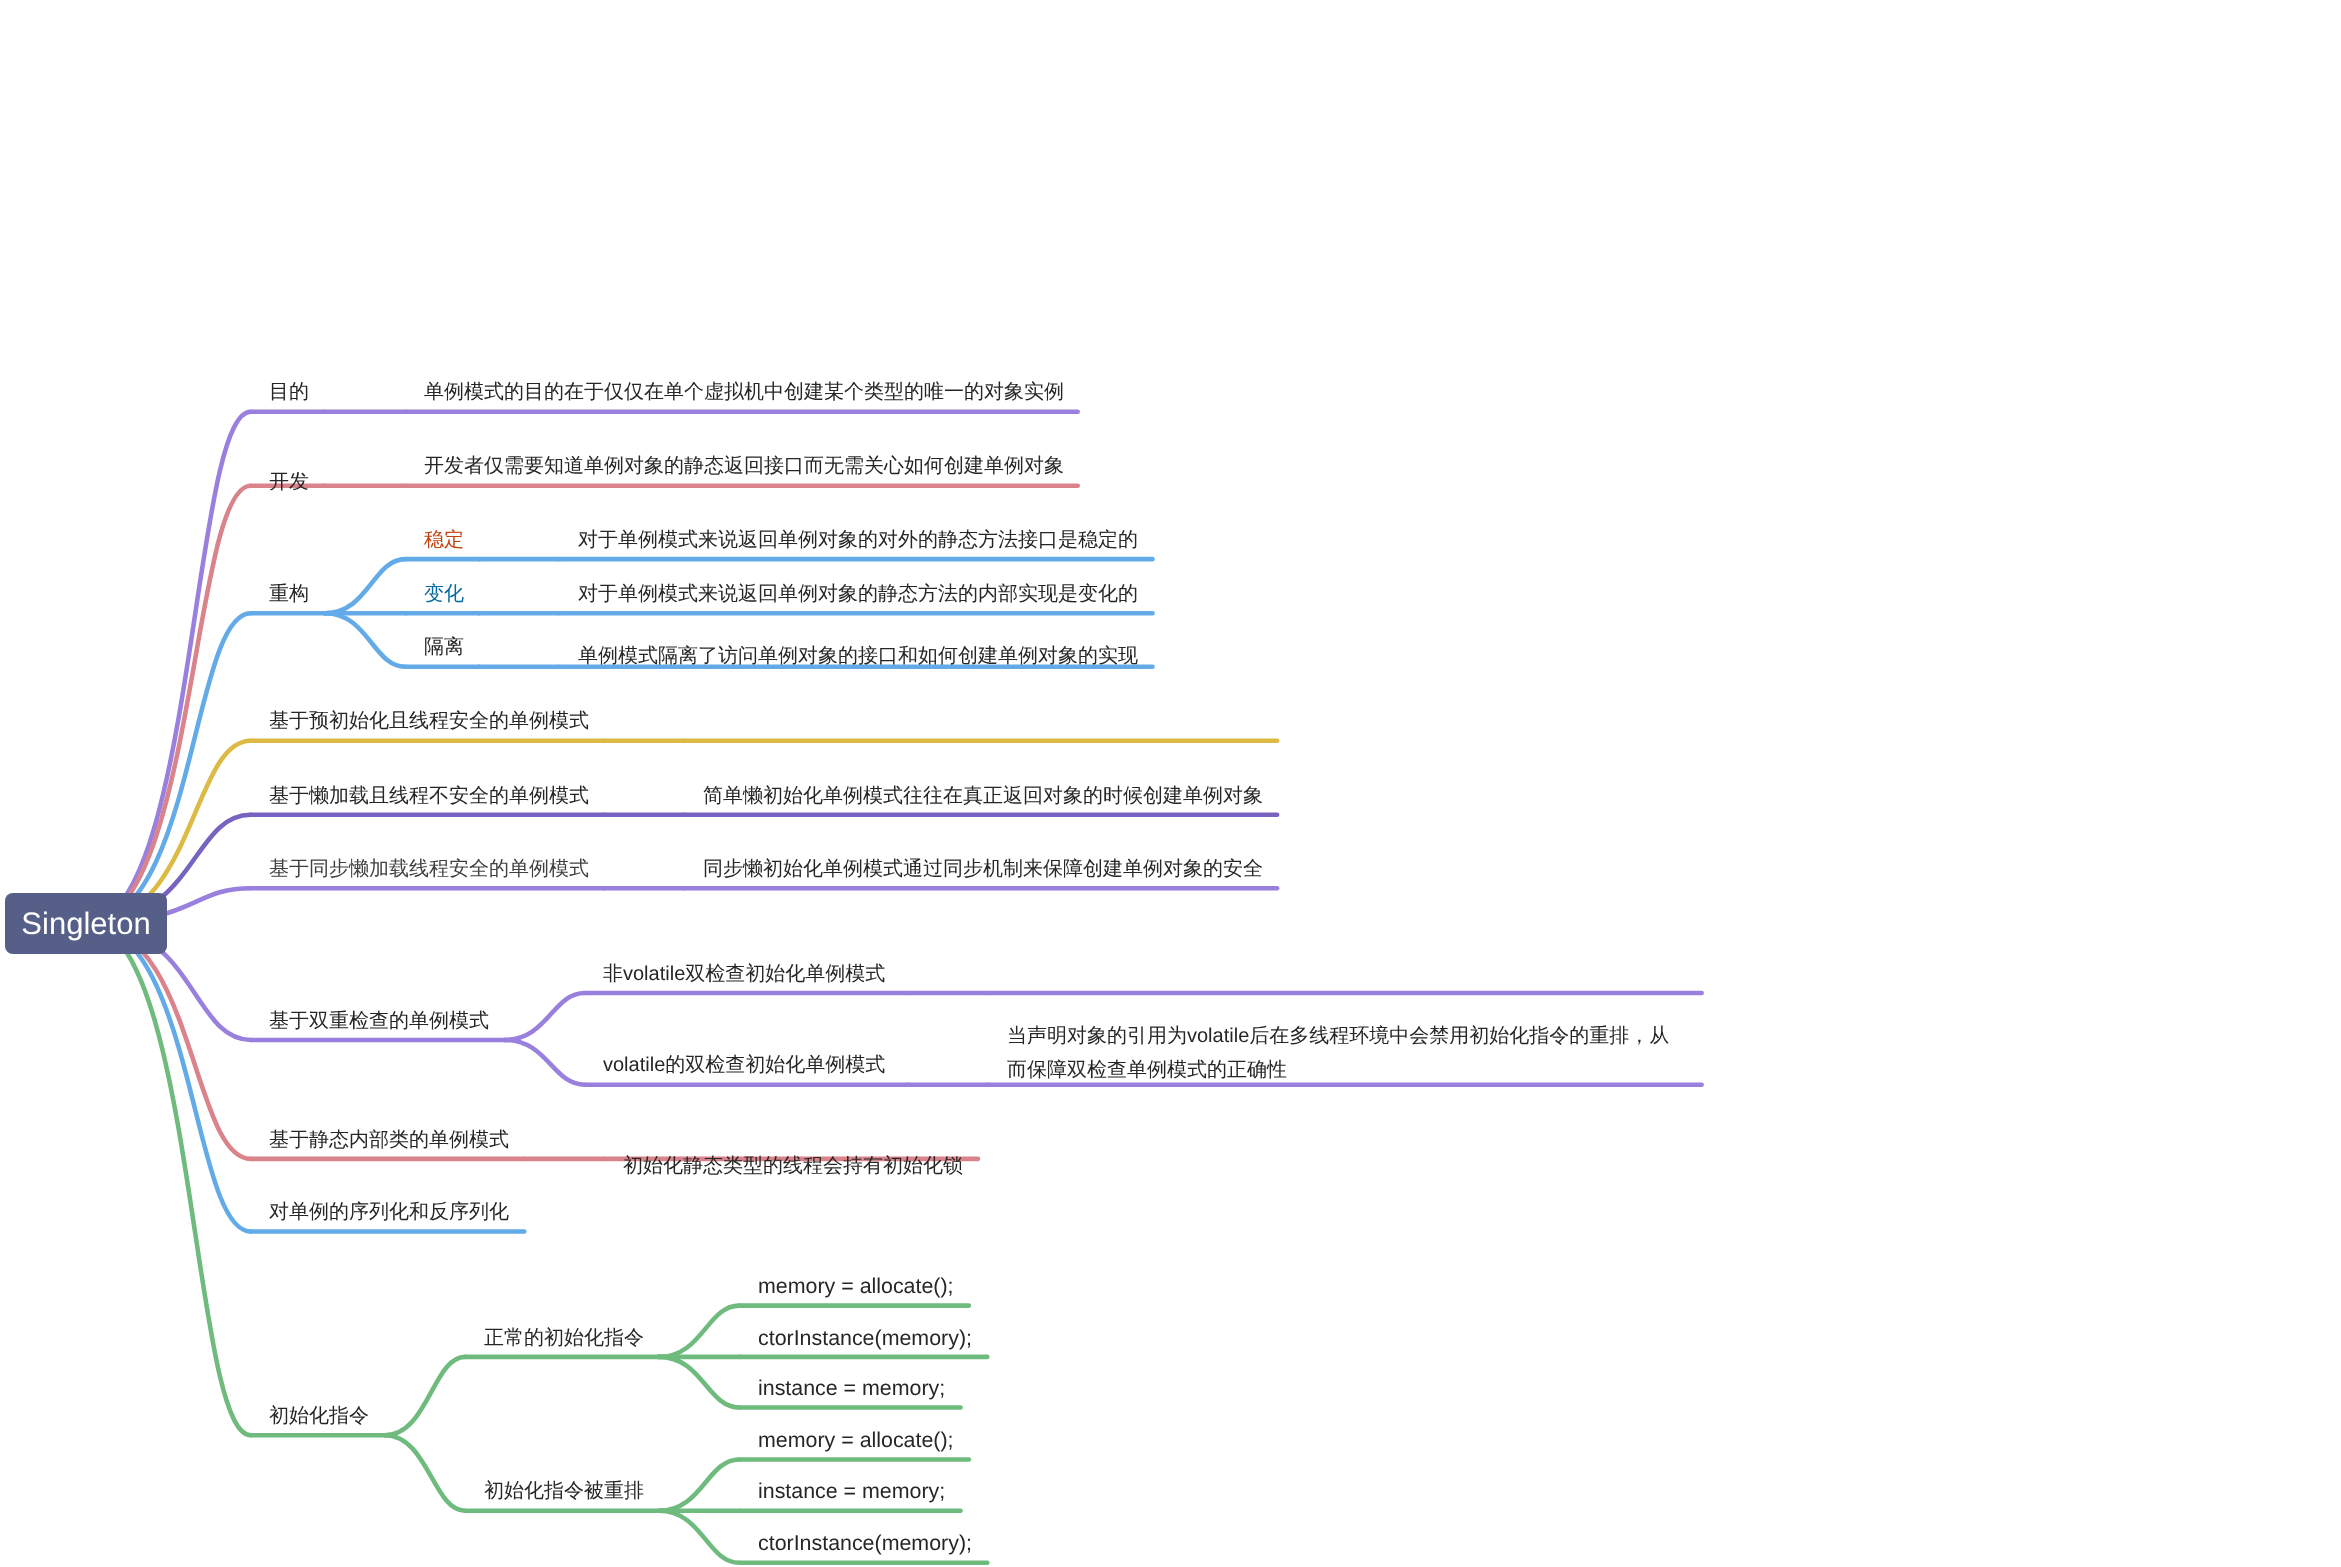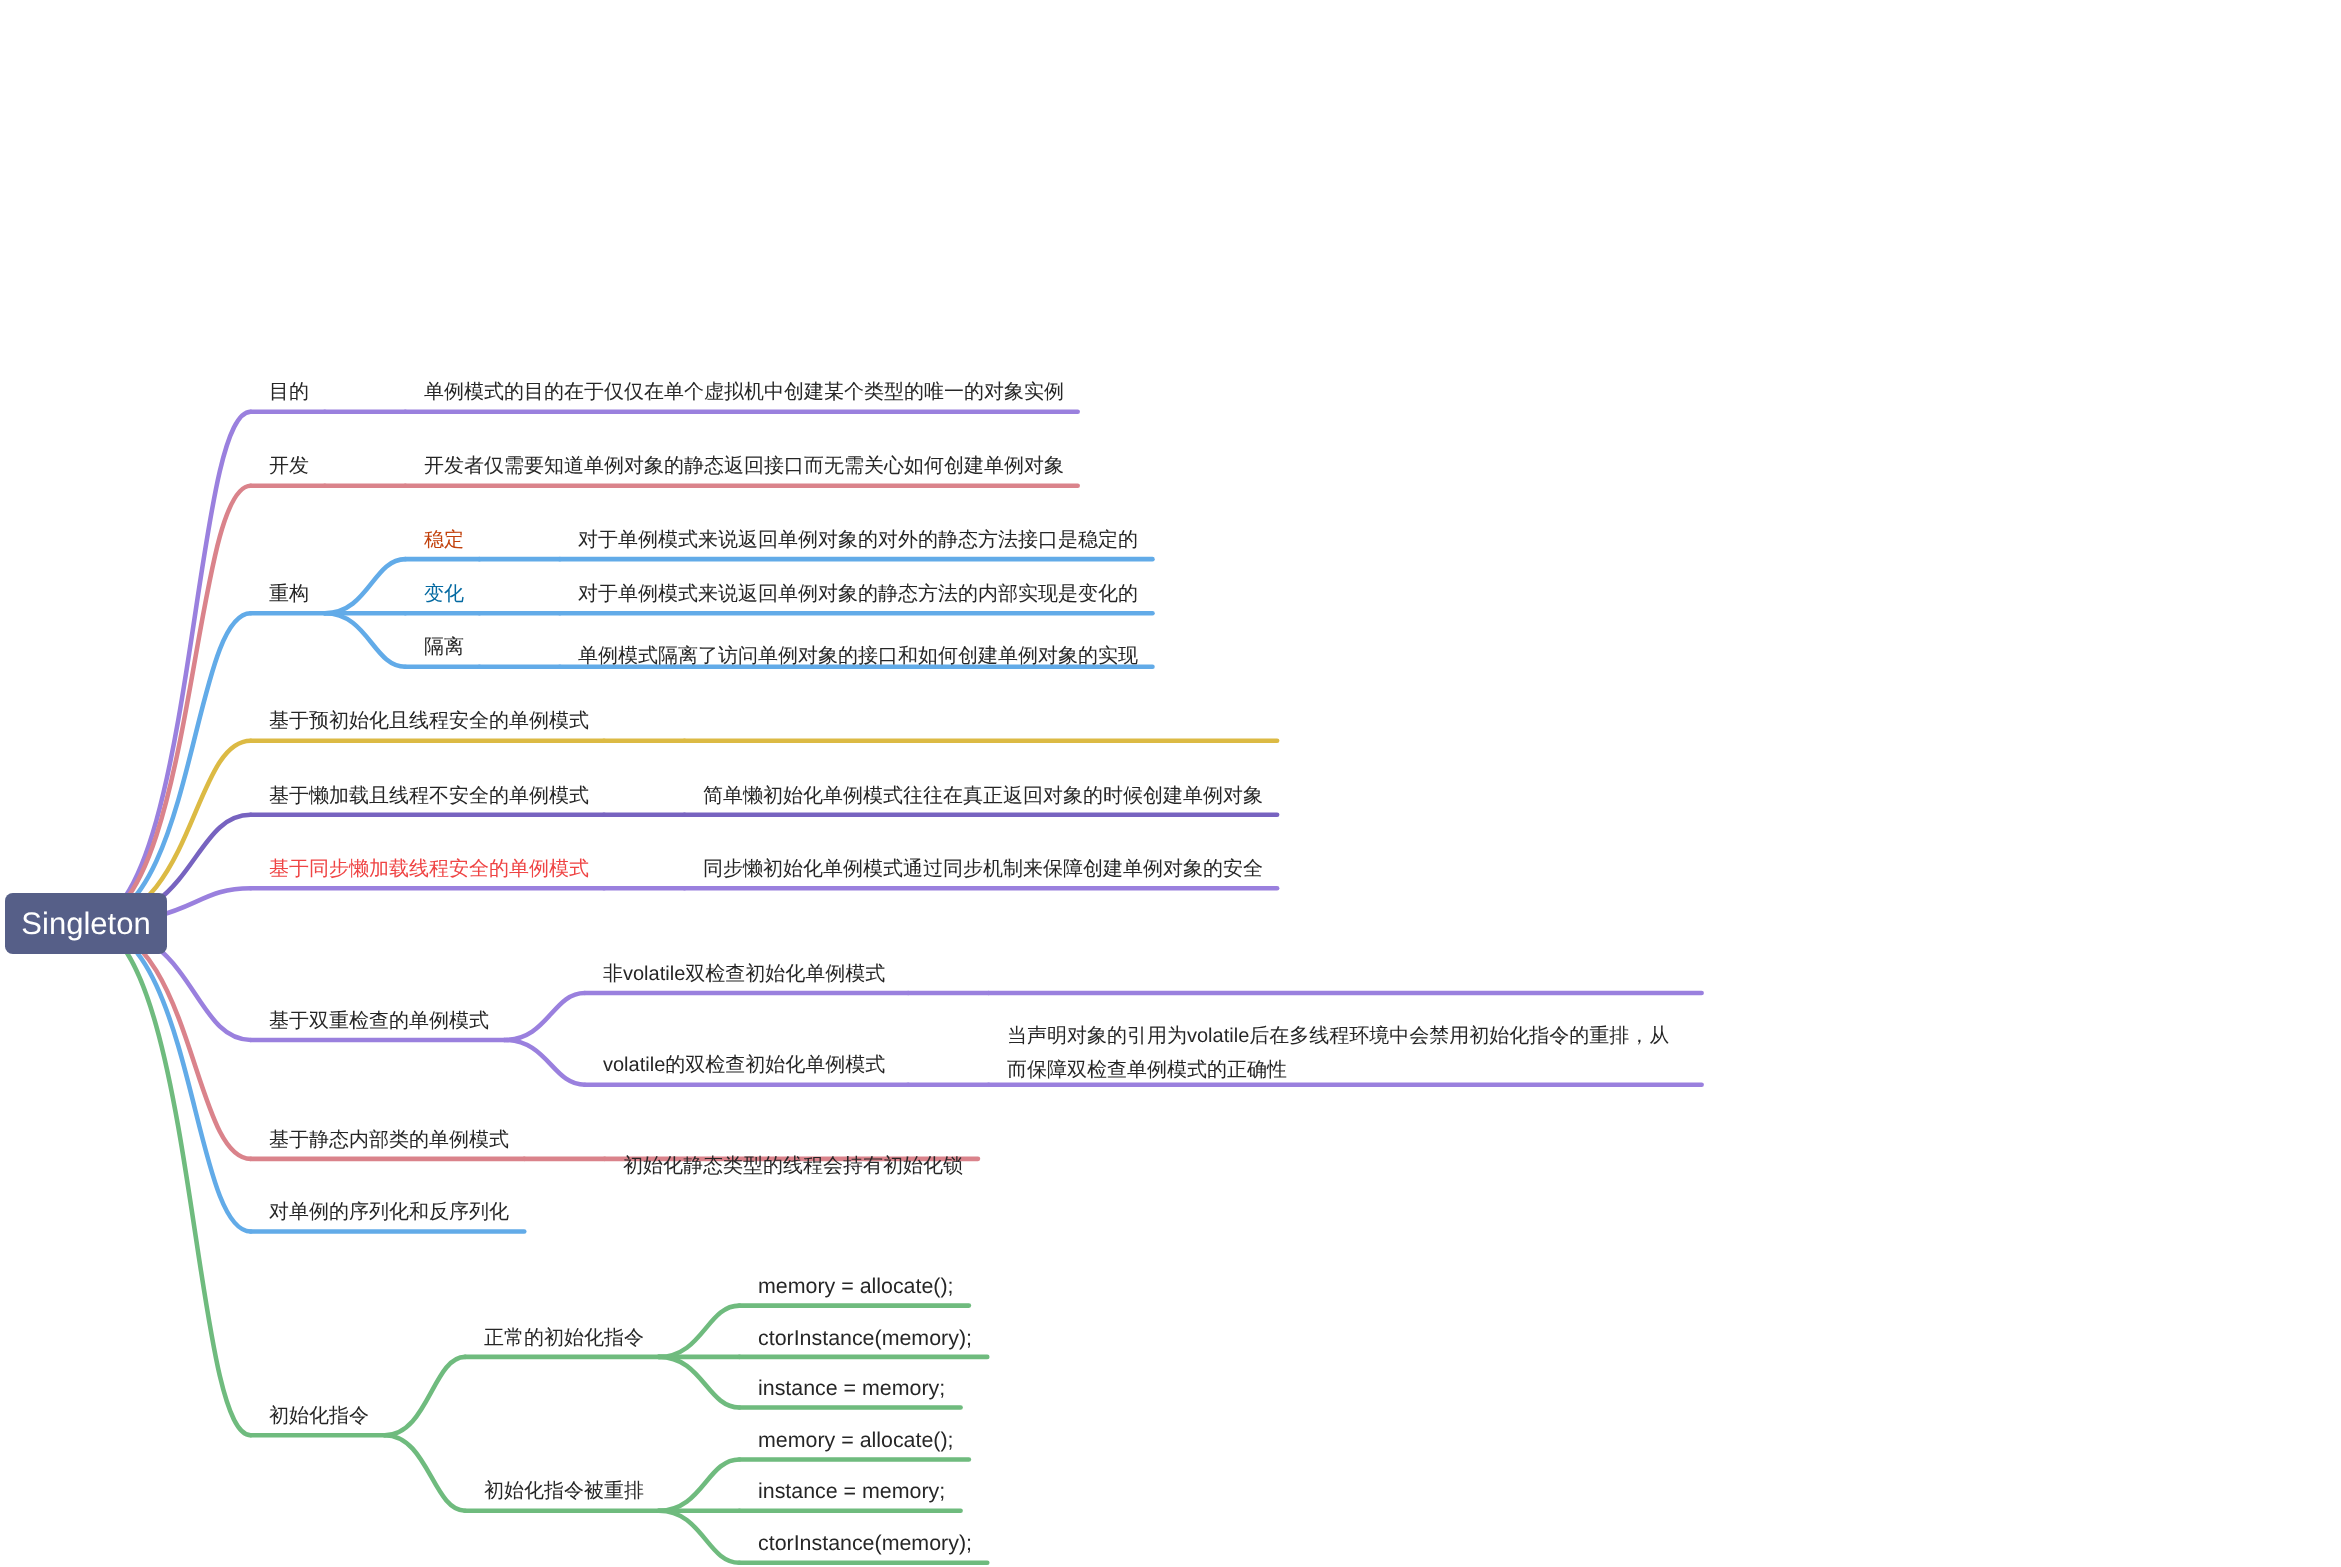--- a/index.html
+++ b/index.html
@@ -89,33 +89,33 @@
       <path d="M925,2121 C986.02,2121 992.8,2049 1038,2049" fill="none" stroke="#6fbb7e" stroke-width="6.4" stroke-linecap="round" stroke-linejoin="round"></path>
       <path d="M1038,2049 L1360.25,2049" fill="none" stroke="#6fbb7e" stroke-width="6.4" stroke-linecap="round" stroke-linejoin="round"></path>
       <path d="M925,2121 C986.02,2121 992.8,2121 1038,2121" fill="none" stroke="#6fbb7e" stroke-width="6.4" stroke-linecap="round" stroke-linejoin="round"></path>
       <path d="M1038,2121 L1348.609375,2121" fill="none" stroke="#6fbb7e" stroke-width="6.4" stroke-linecap="round" stroke-linejoin="round"></path>
       <path d="M925,2121 C986.02,2121 992.8,2194 1038,2194" fill="none" stroke="#6fbb7e" stroke-width="6.4" stroke-linecap="round" stroke-linejoin="round"></path>
       <path d="M1038,2194 L1386.078125,2194" fill="none" stroke="#6fbb7e" stroke-width="6.4" stroke-linecap="round" stroke-linejoin="round"></path>
     </svg>
   <div id="nodes">
       <div class="node" style="font-size: 20px; color: rgb(38, 38, 38); left: 269px; width: 40px; top: 375px;">目的</div>
       <div class="node" style="font-size: 20px; color: rgb(38, 38, 38); left: 424px; width: 638px; top: 375px;">单例模式的目的在于仅仅在单个虚拟机中创建某个类型的唯一的对象实例</div>
-      <div class="node" style="font-size: 20px; color: rgb(38, 38, 38); left: 269px; width: 40px; top: 449px;">开发</div>
+      <div class="node" style="font-size: 20px; color: rgb(38, 38, 38); left: 269px; width: 40px; top: 465px;">开发</div>
       <div class="node" style="font-size: 20px; color: rgb(38, 38, 38); left: 424px; width: 638px; top: 449px;">开发者仅需要知道单例对象的静态返回接口而无需关心如何创建单例对象</div>
       <div class="node" style="font-size: 20px; color: rgb(38, 38, 38); left: 269px; width: 40px; top: 577px;">重构</div>
       <div class="node" style="font-size: 20px; color: #c2410c; left: 424px; width: 40px; top: 523px;">稳定</div>
       <div class="node" style="font-size: 20px; color: rgb(38, 38, 38); left: 578px; width: 558px; top: 523px;">对于单例模式来说返回单例对象的对外的静态方法接口是稳定的</div>
       <div class="node" style="font-size: 20px; color: #0369a1; left: 424px; width: 40px; top: 577px;">变化</div>
       <div class="node" style="font-size: 20px; color: rgb(38, 38, 38); left: 578px; width: 558px; top: 577px;">对于单例模式来说返回单例对象的静态方法的内部实现是变化的</div>
       <div class="node" style="font-size: 20px; color: rgb(38, 38, 38); left: 424px; width: 40px; top: 630px;">隔离</div>
       <div class="node" style="font-size: 20px; color: rgb(38, 38, 38); left: 578px; width: 558px; top: 630px; margin-top: 9px;">单例模式隔离了访问单例对象的接口和如何创建单例对象的实现</div>
       <div class="node" style="font-size: 20px; color: rgb(38, 38, 38); left: 269px; width: 319px; top: 704px;">基于预初始化且线程安全的单例模式</div>
       <div class="node" style="font-size: 20px; color: rgb(38, 38, 38); left: 269px; width: 319px; top: 779px;">基于懒加载且线程不安全的单例模式</div>
       <div class="node" style="font-size: 20px; color: rgb(38, 38, 38); left: 703px; width: 558px; top: 779px;">简单懒初始化单例模式往往在真正返回对象的时候创建单例对象</div>
-      <div class="node" style="font-size: 20px; color: #ef4444; left: 269px; width: 319px; top: 852px;">基于同步懒加载线程安全的单例模式</div>
+      <div class="node" style="font-size: 20px; color: #404040; left: 269px; width: 319px; top: 852px;">基于同步懒加载线程安全的单例模式</div>
       <div class="node" style="font-size: 20px; color: rgb(38, 38, 38); left: 703px; width: 558px; top: 852px;">同步懒初始化单例模式通过同步机制来保障创建单例对象的安全</div>
       <div class="node" style="font-size: 20px; color: rgb(38, 38, 38); left: 269px; width: 219px; top: 1004px;">基于双重检查的单例模式</div>
       <div class="node" style="font-size: 20px; color: rgb(38, 38, 38); left: 603px; width: 281px; top: 957px;">非volatile双检查初始化单例模式</div>
       <div class="node" style="font-size: 20px; color: rgb(38, 38, 38); left: 603px; width: 281px; top: 1048px;">volatile的双检查初始化单例模式</div>
       <div class="node wrap" style="font-size: 20px; color: rgb(38, 38, 38); left: 1007px; width: 679px; top: 1019px;">当声明对象的引用为volatile后在多线程环境中会禁用初始化指令的重排，从而保障双检查单例模式的正确性</div>
       <div class="node" style="font-size: 20px; color: rgb(38, 38, 38); left: 269px; width: 239px; top: 1123px;">基于静态内部类的单例模式</div>
       <div class="node" style="font-size: 20px; color: rgb(38, 38, 38); left: 623px; width: 339px; top: 1149px;">初始化静态类型的线程会持有初始化锁</div>
       <div class="node" style="font-size: 20px; color: rgb(38, 38, 38); left: 269px; width: 239px; top: 1195px;">对单例的序列化和反序列化</div>
       <div class="node" style="font-size: 20px; color: rgb(38, 38, 38); left: 269px; width: 100px; top: 1399px;">初始化指令</div>
       <div class="node" style="font-size: 20px; color: rgb(38, 38, 38); left: 484px; width: 160px; top: 1321px;">正常的初始化指令</div>

